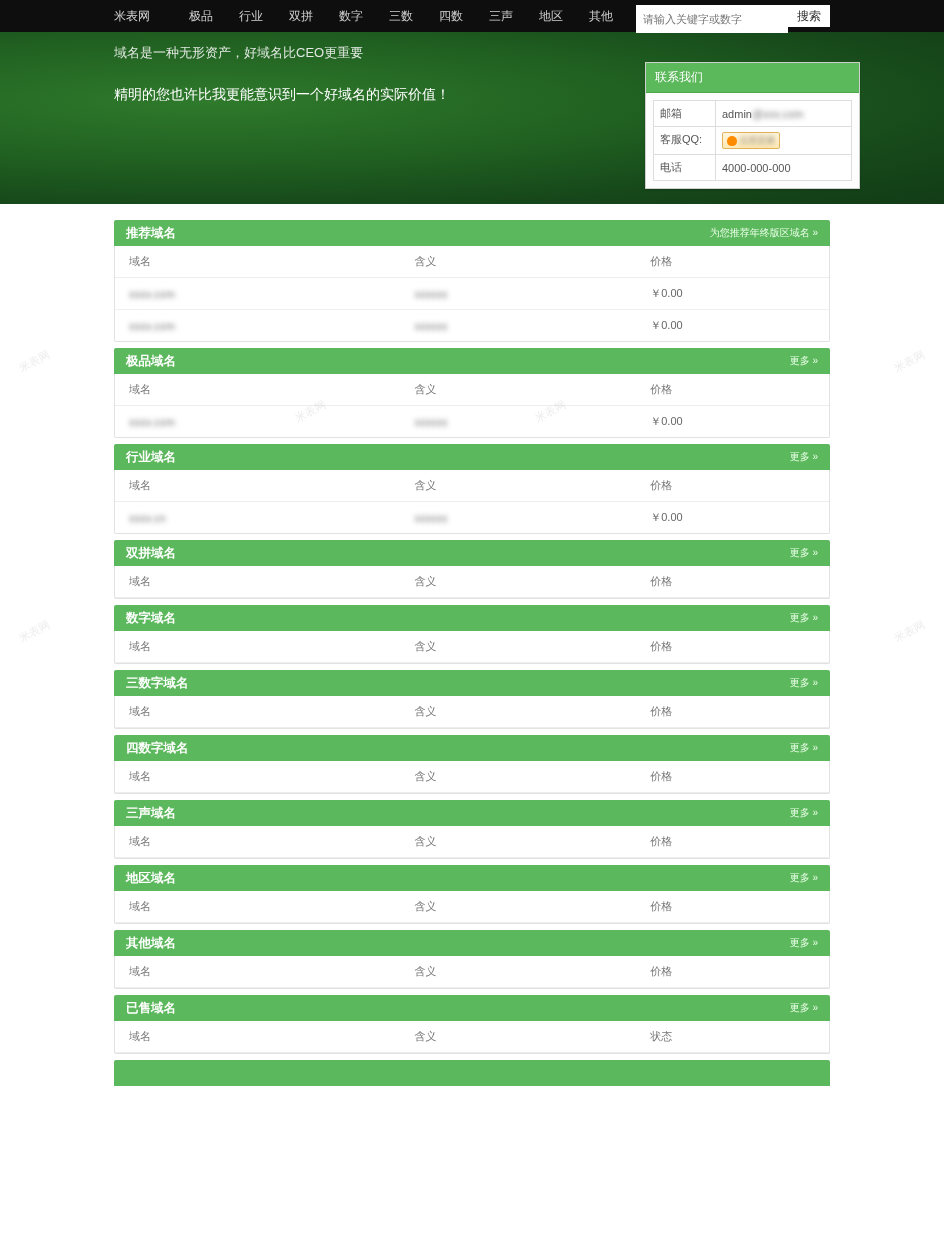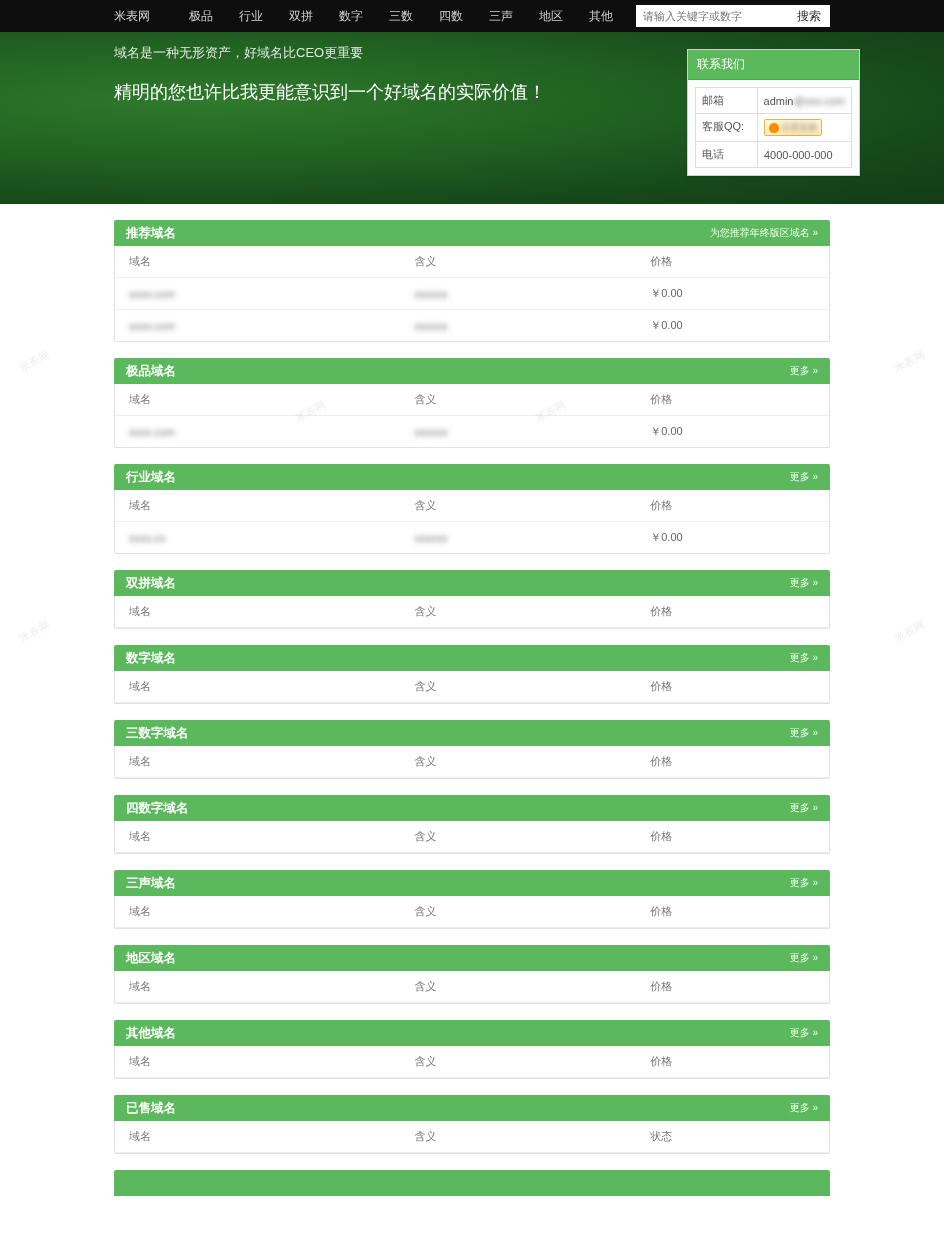--- a/index.html
+++ b/index.html
@@ -41,21 +41,21 @@
   .searchbox {
     position: absolute;
     right: 114px;
     top: 5px;
     display: flex;
     align-items: stretch;
     height: 22px;
   }
   .searchbox input {
     width: 152px;
-    height: 22px;
+    height: 28px;
     border: 1px solid #ffffff;
     border-right: none;
     background: #fff;
     font-size: 11px;
     color: #999;
     padding: 0 6px;
     outline: none;
     font-family: "Liberation Sans", sans-serif;
   }
   .searchbox button {
@@ -90,31 +90,31 @@
     color: #ffffff;
     font-weight: bold;
     letter-spacing: 1px;
   }
   .hero .sub1 {
     margin-top: 12px;
     font-size: 13px;
     color: #e2e8e2;
   }
   .hero .sub2 {
-    margin-top: 18px;
-    font-size: 18px;
+    margin-top: 24px;
+    font-size: 14px;
     color: #ffffff;
   }
 
   
   .contact-card {
     position: absolute;
     right: -30px;
-    top: 5px;
-    width: 173px;
+    top: 18px;
+    width: 215px;
     background: #fdfdfd;
     border: 1px solid #cfcfcf;
     box-shadow: 0 1px 2px rgba(0,0,0,.2);
   }
   .contact-head {
     background: #5bb85b;
     color: #fff;
     font-size: 12px;
     padding: 6px 9px;
     border-bottom: 1px solid #4ca84c;
@@ -165,21 +165,21 @@
   .qq-btn .q-ico {
     width: 10px; height: 10px;
     background: #ff8c00;
     border-radius: 50% 50% 45% 45%;
     display: inline-block;
   }
 
   
   .main { width: 716px; margin: 0 auto; padding: 16px 0 30px; position: relative; }
 
-  .panel { margin-bottom: 16px; border-radius: 7px; }
+  .panel { margin-bottom: 6px; border-radius: 7px; }
   .panel-head {
     background: #5cb85c;
     color: #ffffff;
     height: 26px;
     display: flex;
     align-items: center;
     justify-content: space-between;
     padding: 0 12px;
     border-radius: 2px 2px 0 0;
   }

